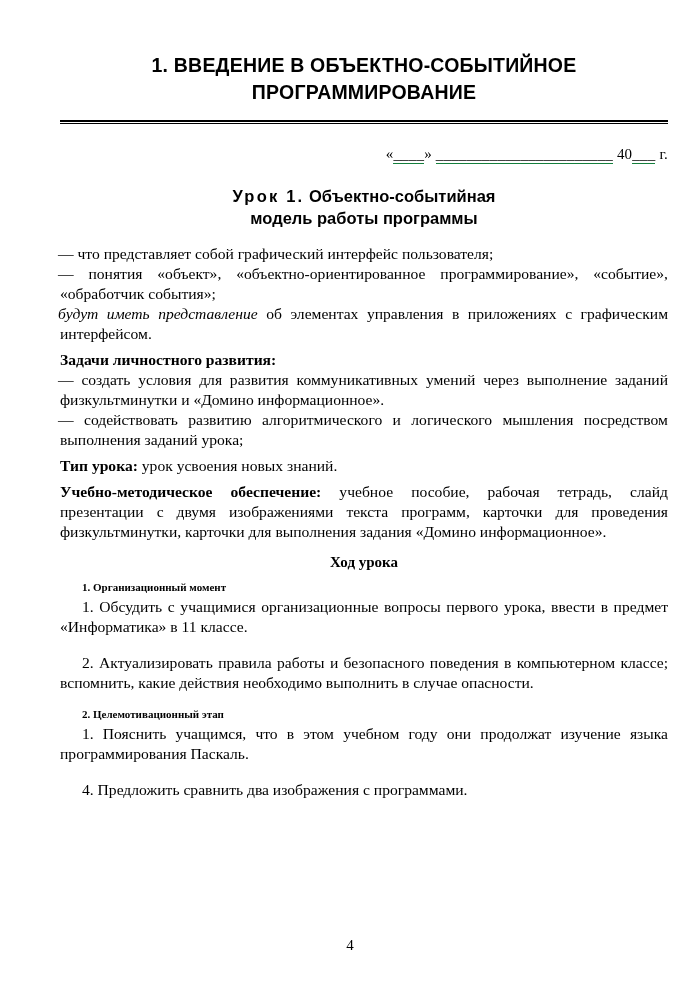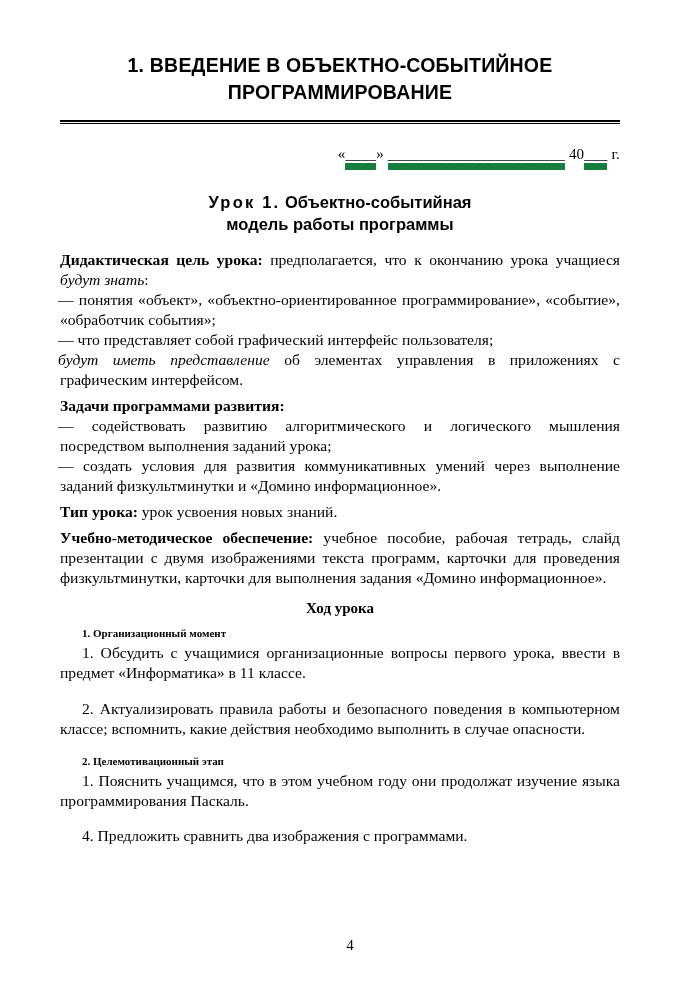--- a/index.html
+++ b/index.html
@@ -9,21 +9,21 @@
     height: 1000px;
     background: #ffffff;
     font-family: "Liberation Serif", serif;
     color: #000000;
     overflow: hidden;
   }
   .page {
     position: relative;
     width: 700px;
     height: 1000px;
-    padding: 52px 80px 0 60px;
+    padding: 52px 32px 0 60px;
   }
   .chapter-title {
     text-align: center;
     font-family: "Liberation Sans", sans-serif;
     font-weight: bold;
     font-size: 19.5px;
     letter-spacing: 0.2px;
     line-height: 1.38;
     margin: 0 8px 0 8px;
     text-transform: uppercase;
@@ -36,21 +36,21 @@
   }
   .date-line {
     margin-top: 22px;
     font-size: 15px;
     text-align: right;
     letter-spacing: 0.2px;
     white-space: nowrap;
   }
   .date-line .u {
     display: inline-block;
-    border-bottom: 7px solid #15803d;
+    border-bottom: 1px solid #15803d;
     text-align: center;
   }
   .lesson-heading {
     text-align: center;
     font-family: "Liberation Sans", sans-serif;
     font-weight: bold;
     font-size: 16.5px;
     line-height: 1.33;
     margin-top: 22px;
   }
@@ -109,30 +109,29 @@
     <span>40</span><span class="u">___</span>
     <span>г.</span>
   </div>
 
   <div class="lesson-heading">
     <div><span class="sp">Урок 1.</span> <span>Объектно-событийная</span></div>
     <div>модель работы программы</div>
   </div>
 
   <div class="body-text">
-    <p><span class="b">Дидактическая цель урока:</span><span> предполагается, что к окончанию урока учащиеся </span><span class="i">будут знать</span><span>:</span></p>
+    <p class="dash">— что представляет собой графический интерфейс пользователя;</p>
     <p class="dash">— понятия «объект», «объектно-ориентированное программирование», «событие», «обработчик события»;</p>
-    <p class="dash">— что представляет собой графический интерфейс пользователя;</p>
     <p class="dash"><span class="i">будут иметь представление</span><span> об элементах управления в приложениях с графическим интерфейсом.</span></p>
   </div>
 
   <div class="body-text blk">
-    <p class="b">Задачи программами развития:</p>
+    <p class="b">Задачи личностного развития:</p>
+    <p class="dash">— создать условия для развития коммуникативных умений через выполнение заданий физкультминутки и «Домино информационное».</p>
     <p class="dash">— содействовать развитию алгоритмического и логического мышления посредством выполнения заданий урока;</p>
-    <p class="dash">— создать условия для развития коммуникативных умений через выполнение заданий физкультминутки и «Домино информационное».</p>
   </div>
 
   <div class="body-text blk">
     <p><span class="b">Тип урока:</span><span> урок усвоения новых знаний.</span></p>
   </div>
 
   <div class="body-text blk">
     <p><span class="b">Учебно-методическое обеспечение:</span><span> учебное пособие, рабочая тетрадь, слайд презентации с двумя изображениями текста программ, карточки для проведения физкультминутки, карточки для выполнения задания «Домино информационное».</span></p>
   </div>
 

